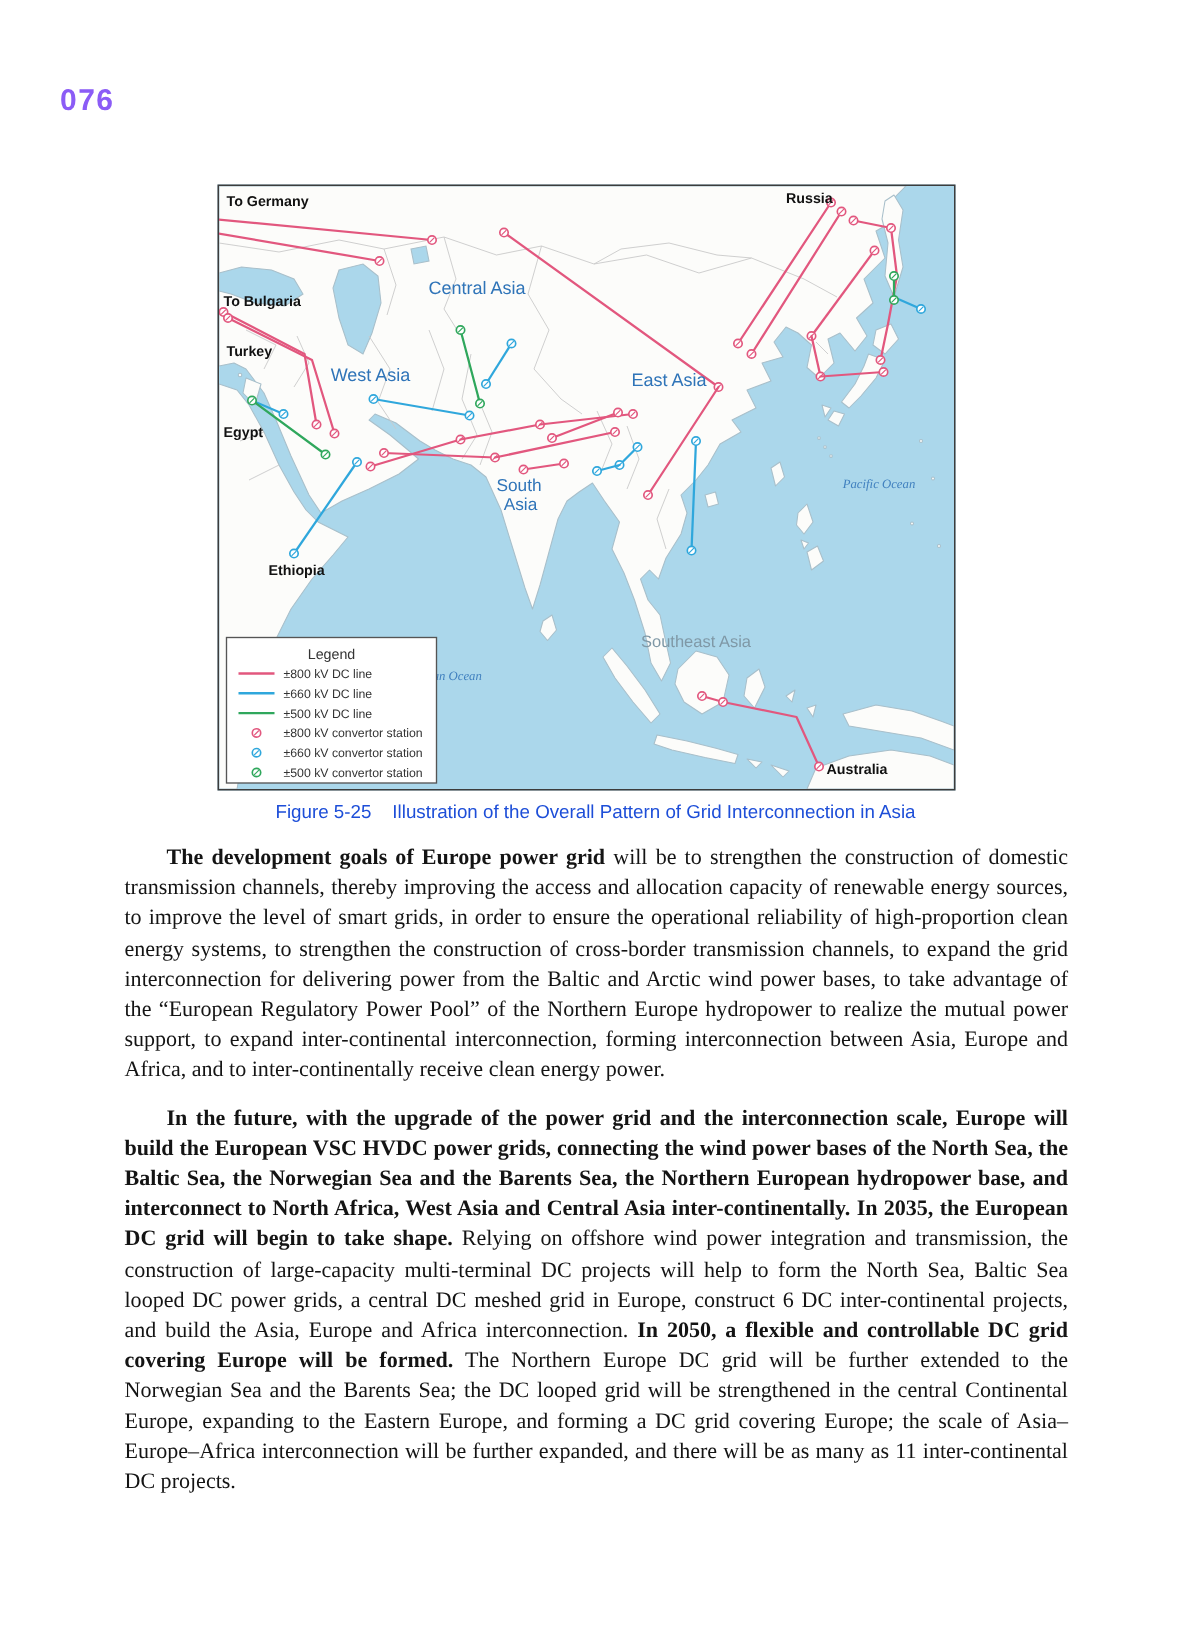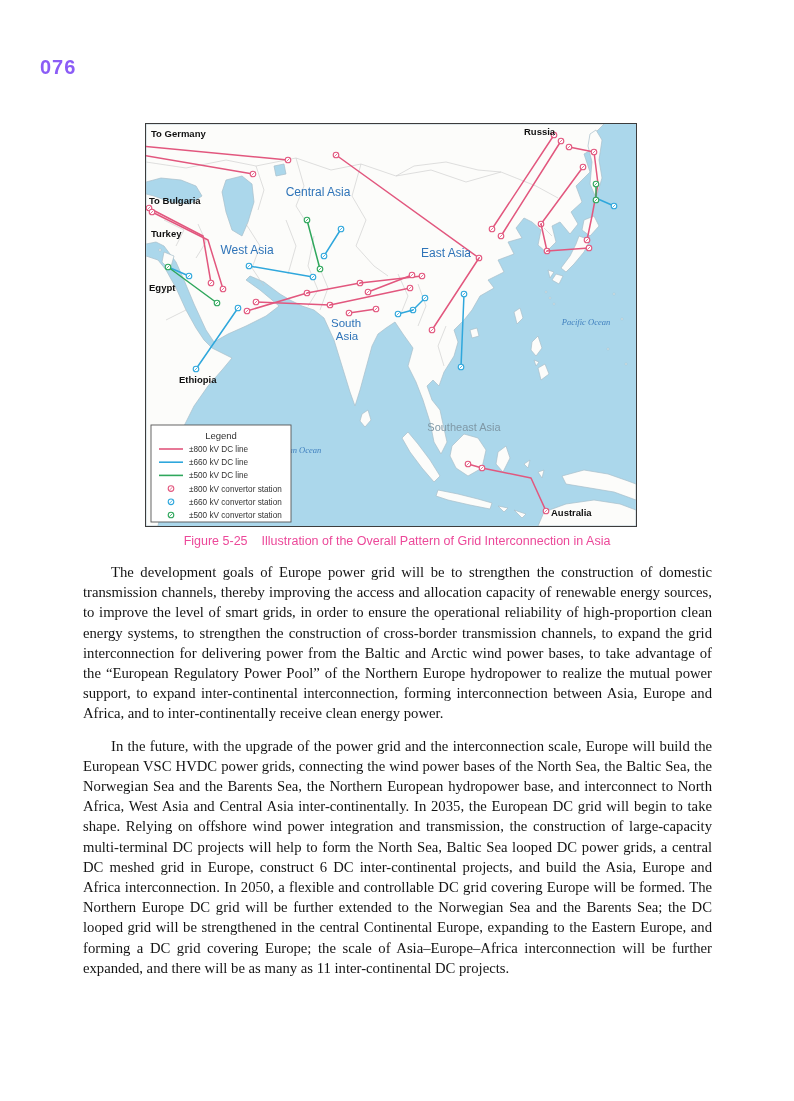--- a/index.html
+++ b/index.html
@@ -11,30 +11,30 @@
     position:absolute;left:40px;top:56px;
     font-size:20px;font-weight:bold;letter-spacing:1px;
   }
   .map-frame{
     position:absolute;left:145px;top:123px;width:490px;height:402px;
     border:1px solid #3c3c3c;background:#ABD7EB;
   }
   .map-frame svg{display:block;}
   .figure-caption{
     position:absolute;top:534px;left:0;width:100%;text-align:center;
-    font-size:12.5px;color:#ec4899;
+    font-size:12.5px;color:#1d4ed8;
   }
   .figure-caption .cap-title{margin-left:14px;}
   .body-text{
     position:absolute;left:83px;top:562px;width:629px;
     font-family:"Liberation Serif",serif;font-size:14.7px;line-height:20.2px;
     text-align:justify;color:#141414;
   }
   .body-text p{margin:0 0 12px 0;text-indent:28px;}
-  .body-text b{font-weight:normal;}
+  .body-text b{font-weight:bold;}
 </style>
 </head>
 <body>
 
 <div class="page-number" style="color: #8b5cf6;">076</div>
 
 <div class="map-frame">
   <svg id="map-svg" width="490" height="402" viewBox="0 0 490 402">
     <rect x="0" y="0" width="490" height="402" fill="#ABD7EB"></rect>
     <g id="geo-land" fill="#FCFCFA" stroke="#a8bfca" stroke-width="0.7" stroke-linejoin="round">

